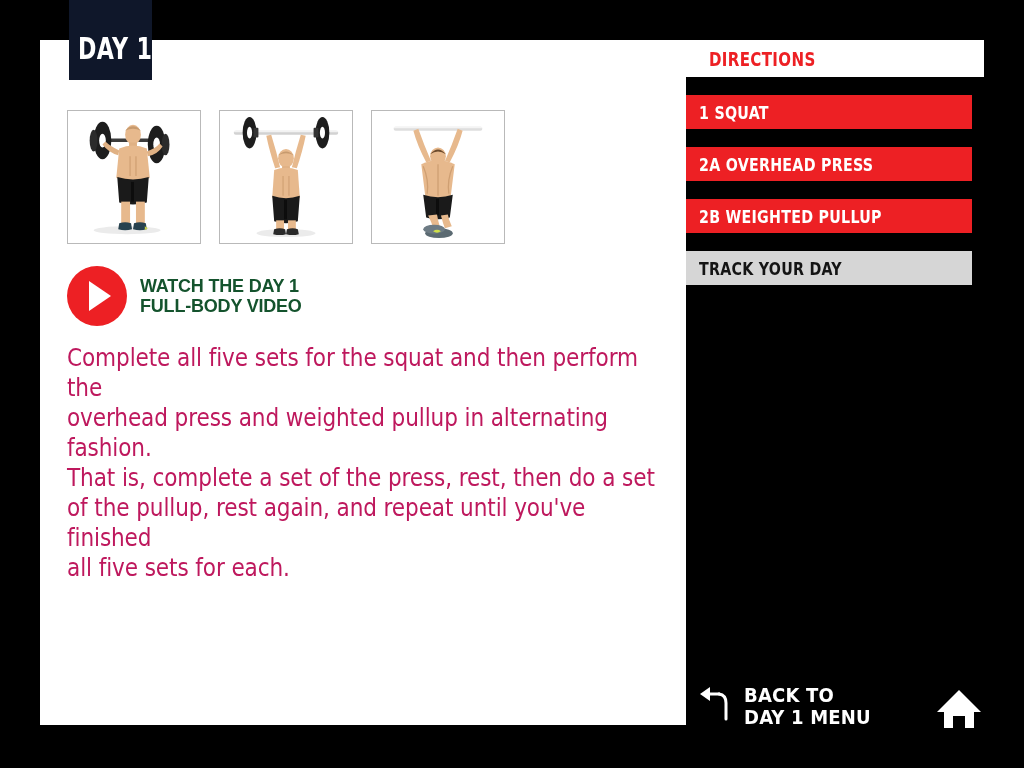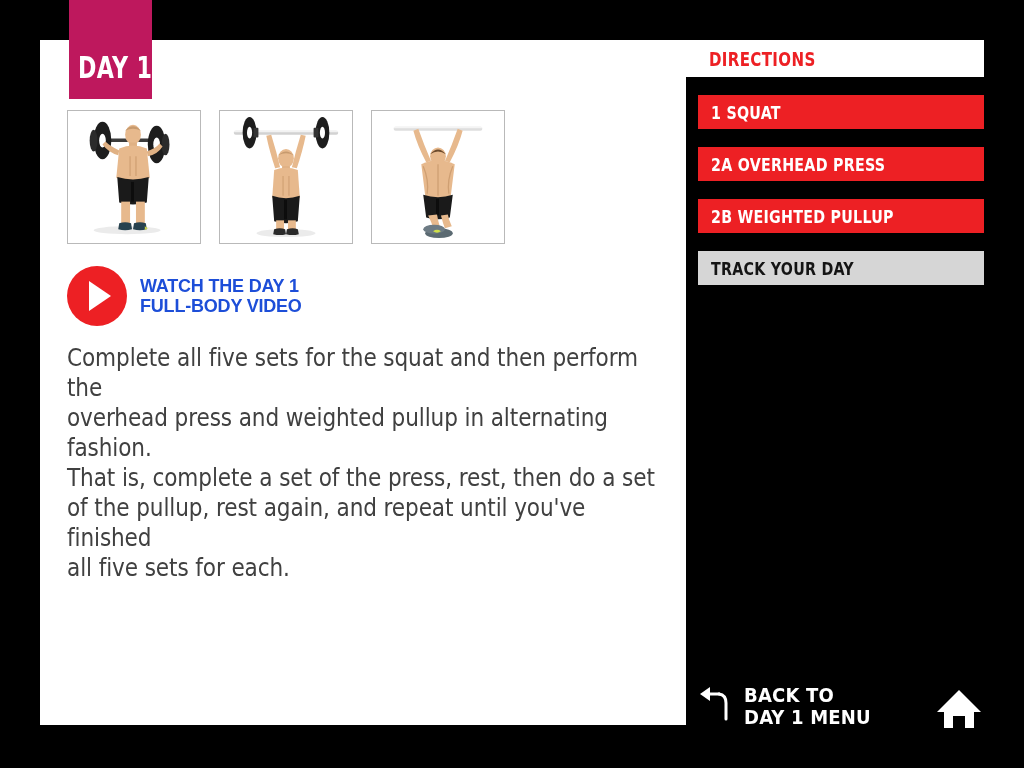--- a/index.html
+++ b/index.html
@@ -14,22 +14,22 @@
   
   .content-panel {
     position:absolute; left:40px; top:40px;
     width:646px; height:685px;
     background:#ffffff;
   }
 
   
   .day-tab {
     position:absolute; left:69px; top:0;
-    width:83px; height:99px;
-    background:#be185d;
+    width:83px; height:80px;
+    background:#0f172a;
     z-index:5;
   }
   .day-tab-label {
     position:absolute; left:9px; bottom:14px;
     color:#ffffff;
     font-family:"Liberation Sans Narrow","DejaVu Sans Condensed","Liberation Sans", sans-serif;
     font-weight:bold;
     font-size:30px;
     letter-spacing:0.5px;
     transform:scaleX(0.82);
@@ -63,34 +63,34 @@
     position:relative; flex:none;
   }
   .play-circle::after {
     content:""; position:absolute;
     left:22px; top:15px;
     border-left:22px solid #ffffff;
     border-top:15px solid transparent;
     border-bottom:15px solid transparent;
   }
   .video-text {
-    color:#1d4ed8;
+    color:#14532d;
     font-family:"Liberation Sans","DejaVu Sans",sans-serif;
     font-weight:bold;
     font-size:18px;
     line-height:20px;
     letter-spacing:-0.2px;
     white-space:pre-line;
   }
 
   
   .body-copy {
     position:absolute; left:27px; top:303px;
     width:600px;
-    color:#404040;
+    color:#be185d;
     font-family:"Liberation Sans Narrow","DejaVu Sans Condensed","Liberation Sans",sans-serif;
     font-size:24px;
     line-height:30px;
     letter-spacing:-0.1px;
     white-space:pre-line;
   }
 
   
   .sidebar { position:absolute; left:686px; top:0; width:338px; height:768px;padding-left:32px; }
 
@@ -104,21 +104,21 @@
     color:#ED2024;
     font-family:"Liberation Sans Narrow","DejaVu Sans Condensed","Liberation Sans",sans-serif;
     font-weight:bold;
     font-size:19px;
     letter-spacing:0.4px;
     transform:scaleX(0.88);
     transform-origin:left top;
     white-space:nowrap;
   }
 
-  .nav-list { position:absolute; left:12px; top:95px; width:286px; }
+  .nav-list { position:absolute; left:0; top:95px; width:286px; }
   .nav-item {
     width:286px; height:34px;
     margin-bottom:18px;
     position:relative;
     cursor:pointer;
   }
   .nav-item.red   { background:#ED2024; }
   .nav-item.gray  { background:#D6D6D6;text-align:center; }
   .nav-item span {
     position:absolute; left:13px; top:7px;

